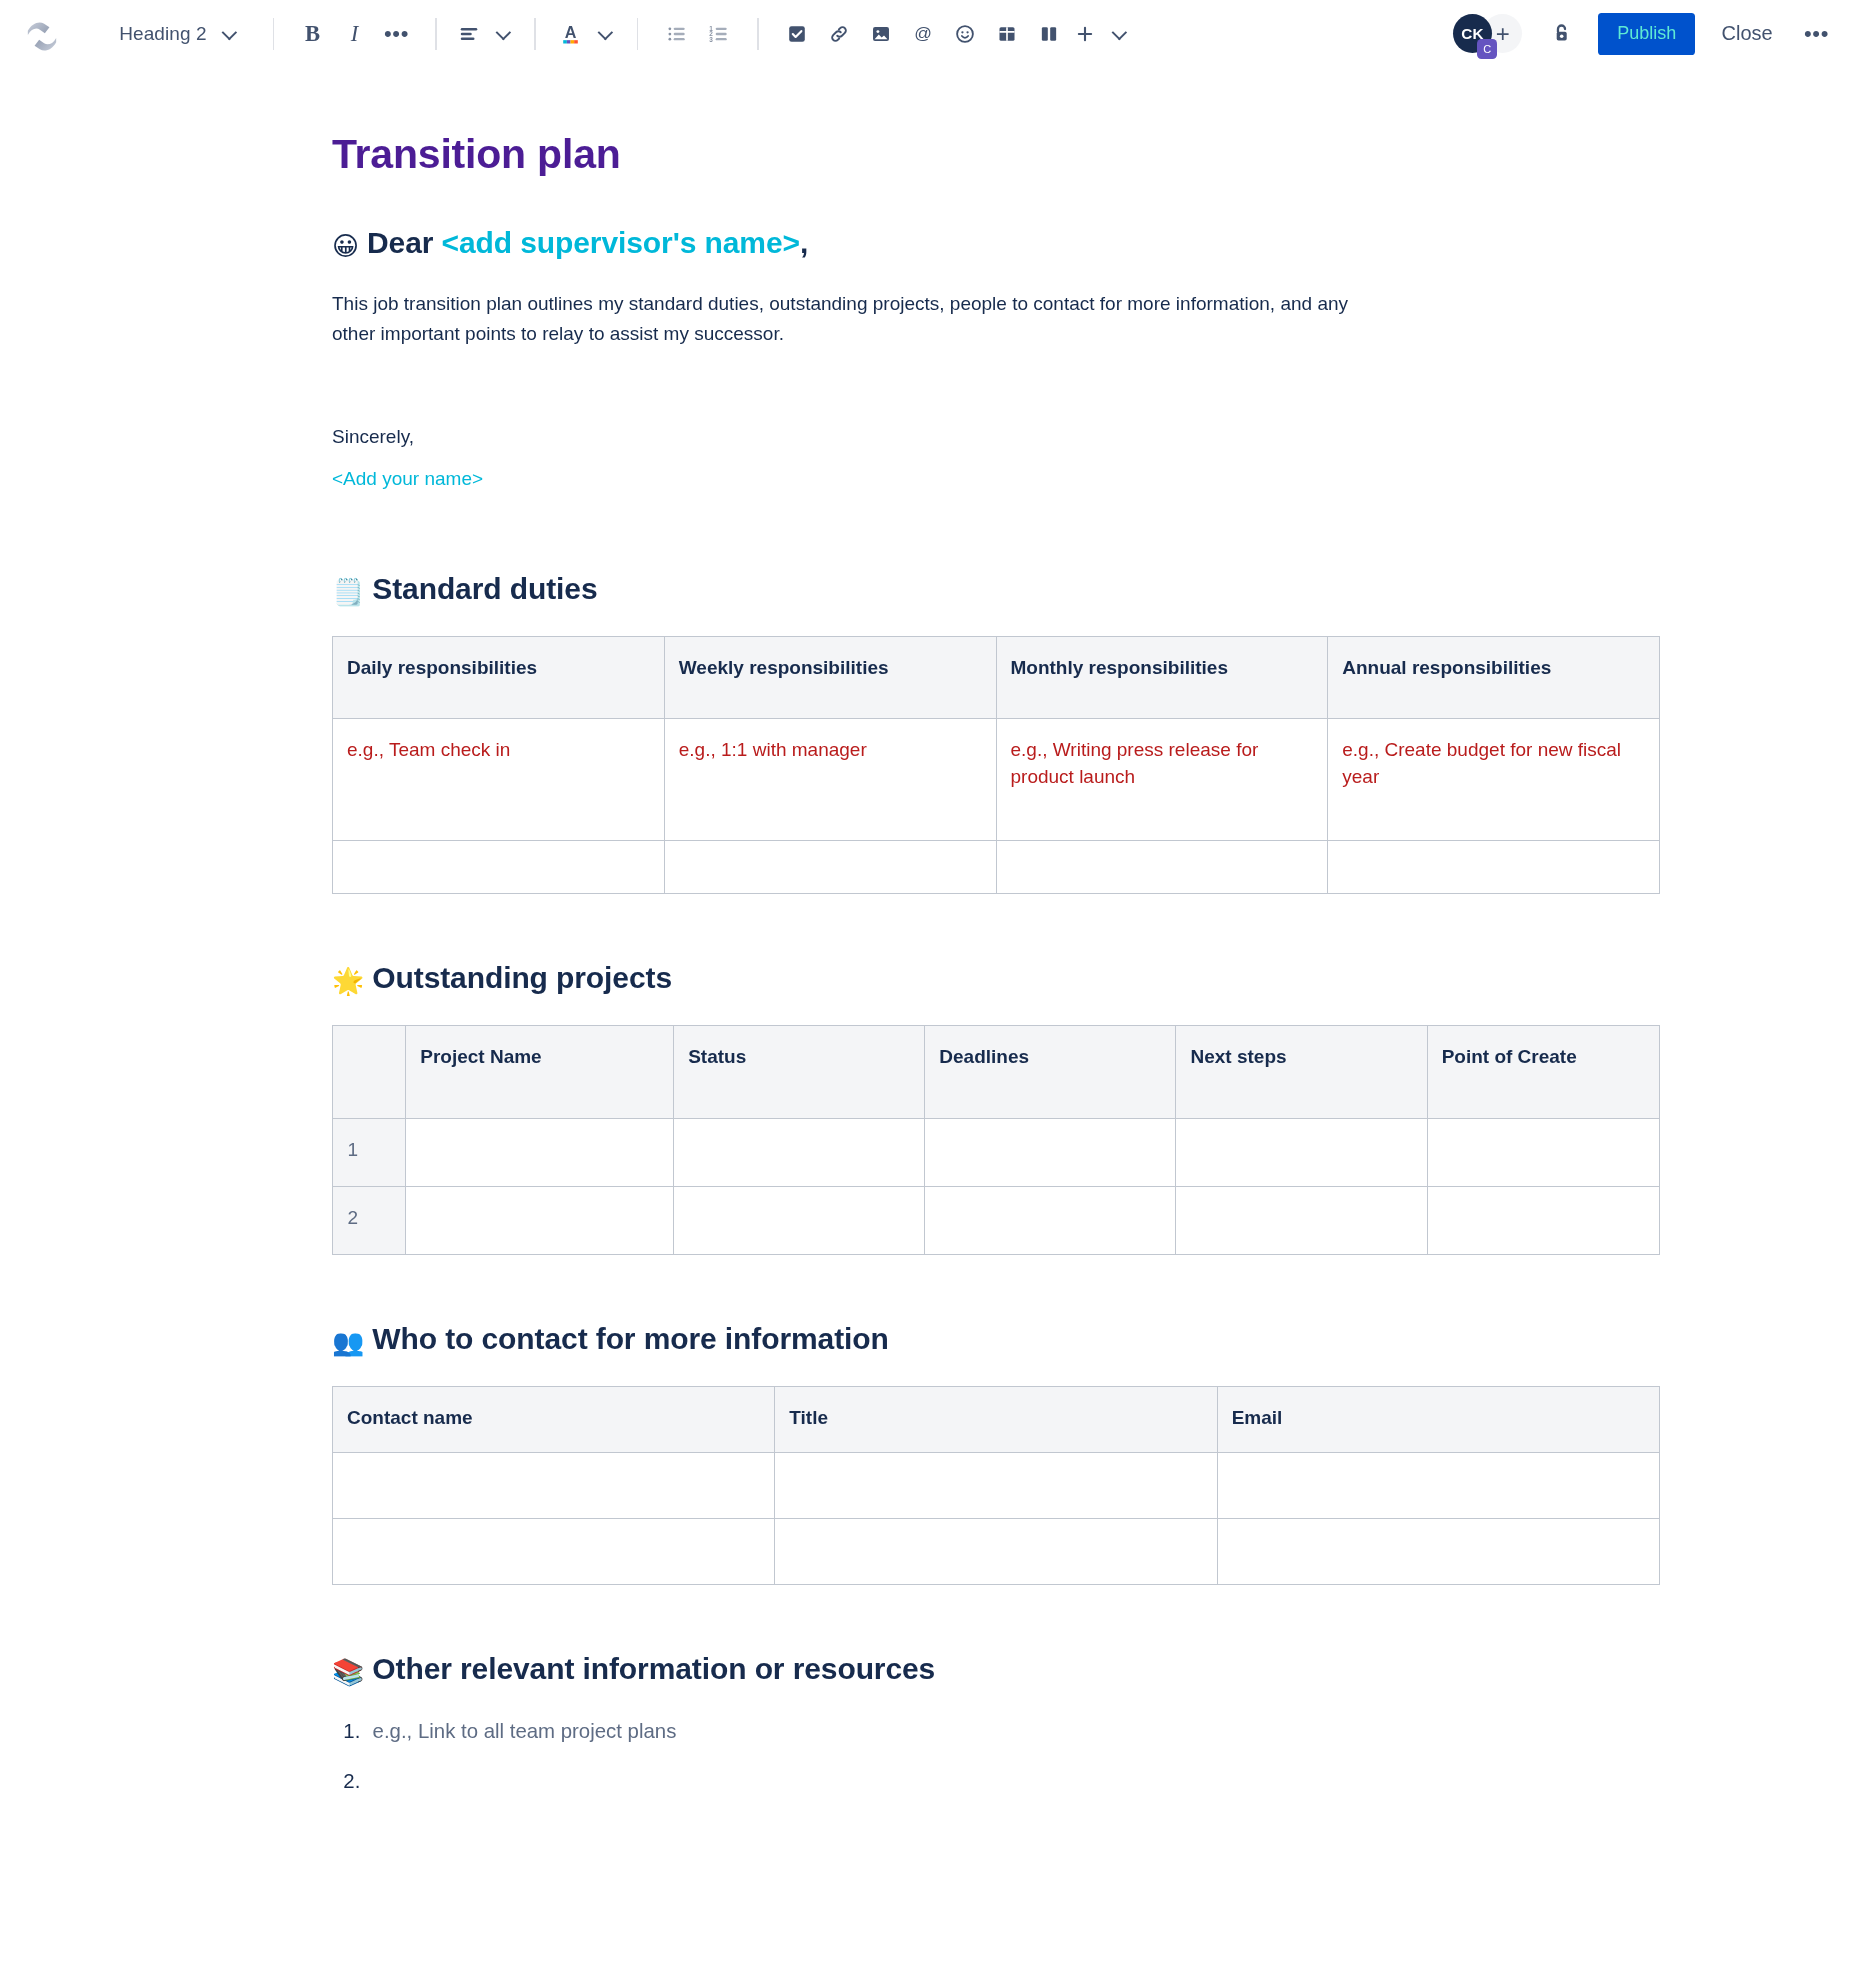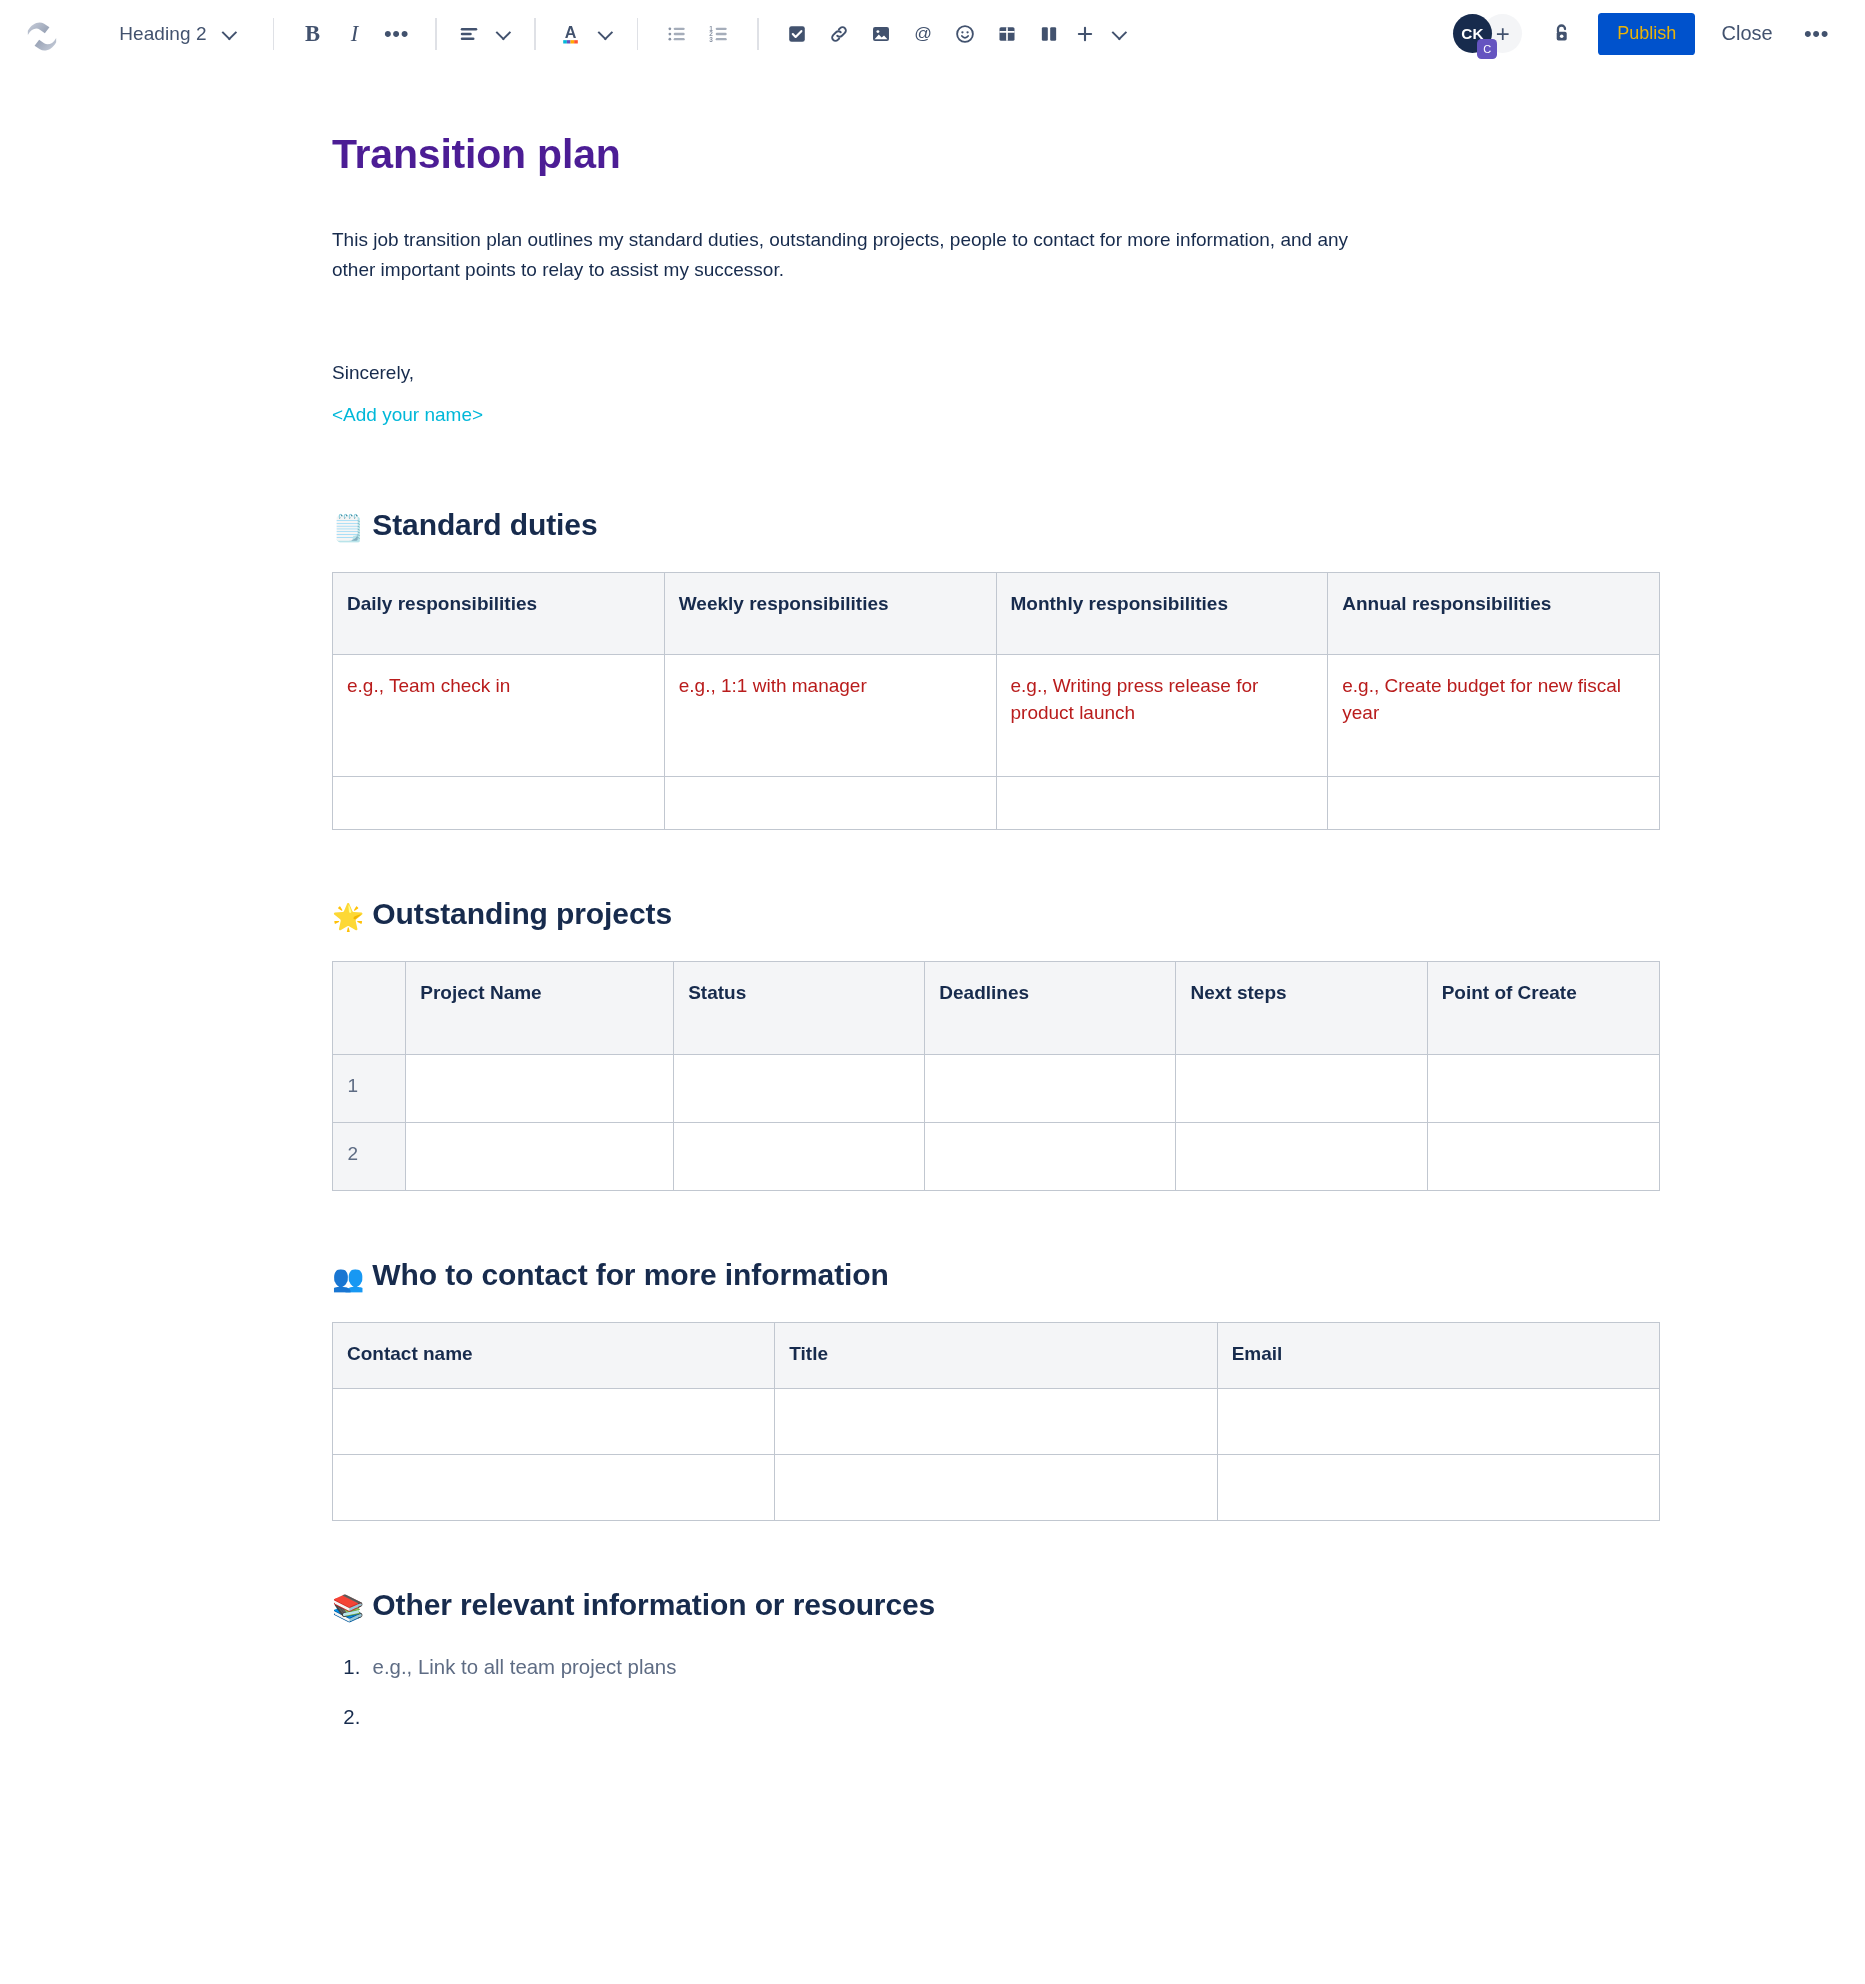--- a/index.html
+++ b/index.html
@@ -136,21 +136,21 @@
 
   .lock-btn {
     width: 41px; height: 41px;
     display: flex; align-items: center; justify-content: center;
     margin-right: 16px;
     cursor: pointer;
     border-radius: 3.6px;
   }
   .publish-btn {
     background: #0052CC;
-    color: #eab308;
+    color: #5eead4;
     font-size: 18px;
     padding: 0 19px;
     height: 42px;
     display: flex; align-items: center;
     border-radius: 3.6px;
     cursor: pointer;
     border: none;
     font-family: inherit;
   }
   .close-btn {
@@ -469,20 +469,23 @@
   <div class="more-btn">
     <span class="dots-glyph">•••</span>
   </div>
 </div>
 
 <div class="doc">
 <div class="page">
 
   <h1 class="doc-title">Transition plan</h1>
 
+  <h2 class="sec greet">
+    <span class="emoji">😀</span><span>Dear </span><span class="ph">&lt;add supervisor's name&gt;</span><span>,</span>
+  </h2>
 
   <p class="body">This job transition plan outlines my standard duties, outstanding projects, people to contact for more information, and any other important points to relay to assist my successor.</p>
 
   <div class="gap-lg"></div>
 
   <p class="body tight">Sincerely,</p>
   <p class="body" style="margin-bottom:11px;">
     <span class="ph">&lt;Add your name&gt;</span>
   </p>
 

